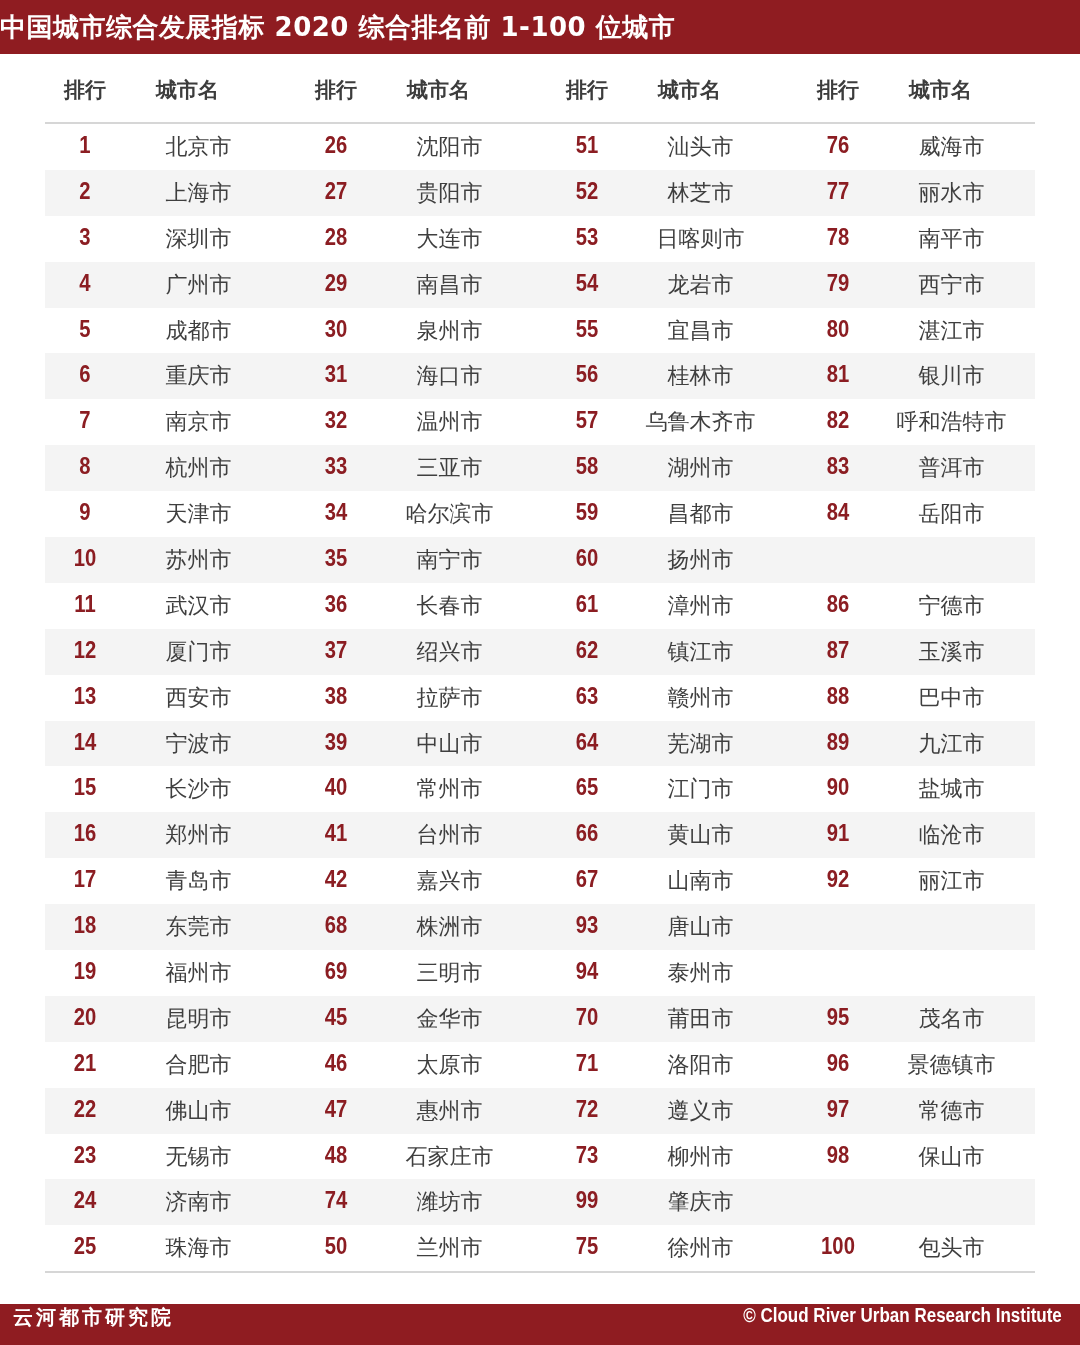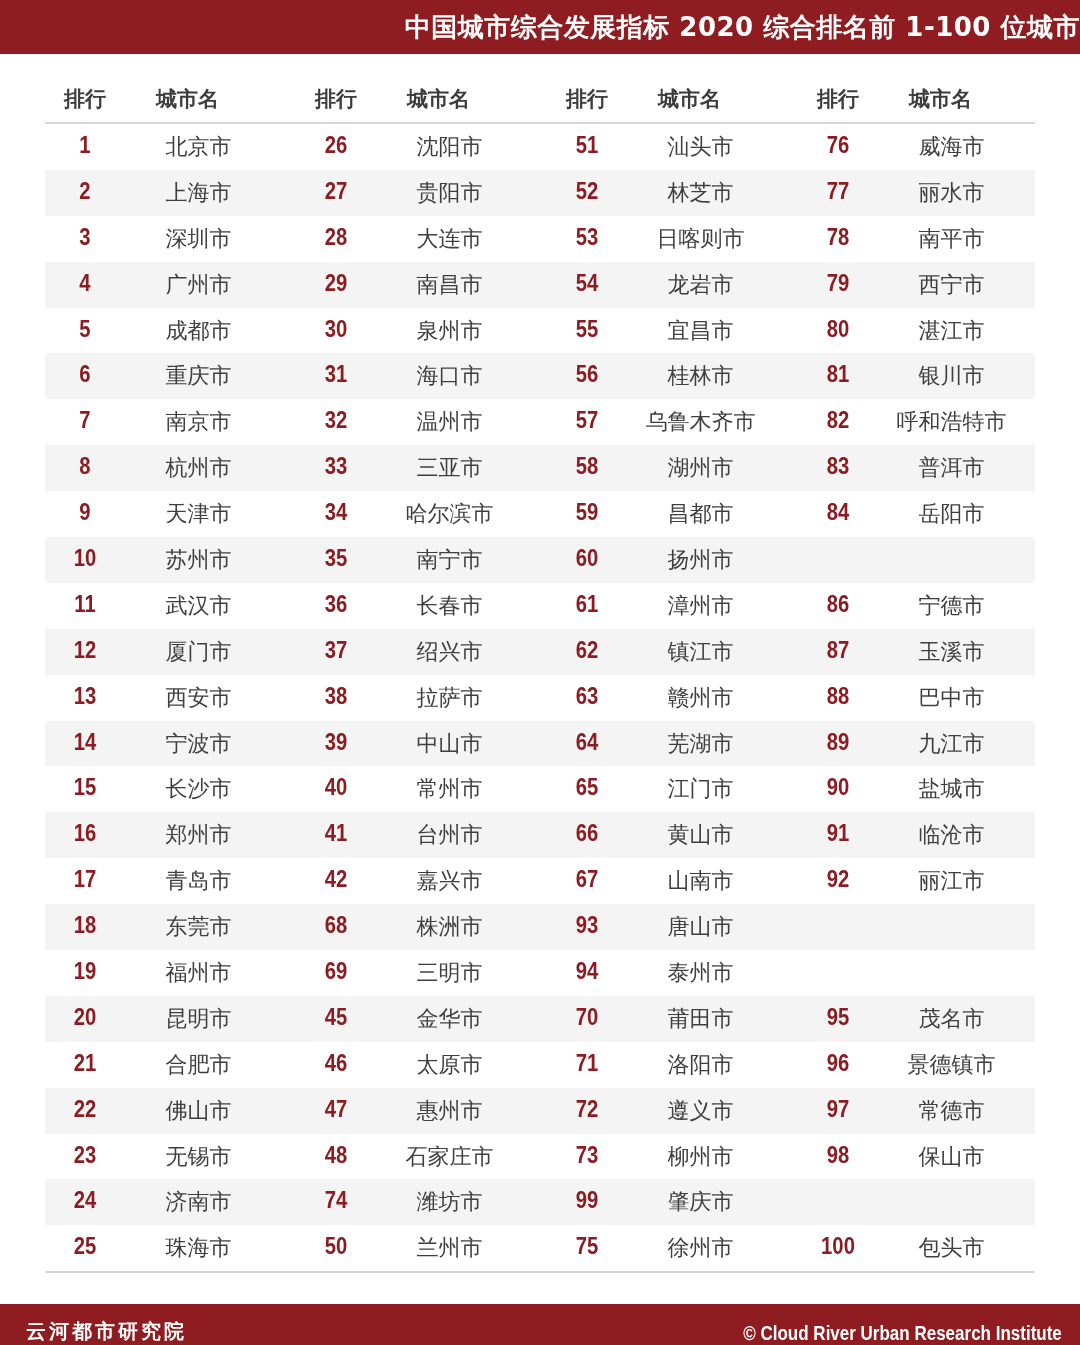--- a/index.html
+++ b/index.html
@@ -1,35 +1,35 @@
 <!DOCTYPE html>
 <html><head>
 <meta charset="utf-8">
 <style>
   html, body { margin:0; padding:0; }
   body { width:1080px; height:1345px; background:#ffffff; position:relative; overflow:hidden;
          font-family:"DejaVu Sans","Liberation Sans",sans-serif; }
   .header { position:absolute; left:0; top:0; width:1080px; height:54px; background:#8f1c21;
-            color:#fff; display:flex; align-items:center; justify-content:flex-end;
+            color:#fff; display:flex; align-items:center; justify-content:flex-start;
             font-size:26px; font-weight:bold; letter-spacing:0.5px; }
   .table { position:absolute; left:45px; top:76px; width:990px; }
-  .colhead { display:flex; height:46px; align-items:center; border-bottom:2px solid #d6d6d6; }
+  .colhead { display:flex; height:46px; border-bottom:2px solid #d6d6d6; }
   .group { width:251px; display:flex; flex-shrink:0; }
   .h-rank { width:80px; text-align:center; font-size:21px; font-weight:bold; color:#3c3c3c; }
   .h-city { width:171px; text-align:left; padding-left:31px; box-sizing:border-box; font-size:21px; font-weight:bold; color:#3c3c3c; }
   .rows { }
   .row { display:flex; height:45.9px; align-items:center; }
   .row.alt { background:#f4f4f4; }
   .c-rank { width:80px; text-align:center; font-family:"Liberation Sans Narrow","Liberation Sans",sans-serif;
             font-weight:bold; font-size:23px; color:#8b1d22; transform:scaleX(0.88); }
   .c-city { width:171px; text-align:center; font-size:22px; color:#3f3f3f; padding-right:24px; box-sizing:border-box; }
   .bottom-line { height:2px; background:#d6d6d6; }
   .footer { position:absolute; left:0; top:1304px; width:1080px; height:41px; background:#8f1c21;
-            color:#fff; display:flex; align-items:flex-end; justify-content:space-between; box-sizing:border-box;
-            padding:0 18px 0 26px; }
+            color:#fff; display:flex; align-items:flex-start; justify-content:space-between; box-sizing:border-box;
+            padding:0 18px 0 13px; }
   .footer-left { font-size:20px; font-weight:bold; letter-spacing:3px; }
   .footer-right { font-family:"Liberation Sans",sans-serif; font-size:20px; font-weight:bold; transform:scaleX(0.85); transform-origin:right center; }
 </style>
 </head>
 <body>
 
 <div class="header">
   <span>中国城市综合发展指标 2020 综合排名前 1-100 位城市</span>
 </div>
 

